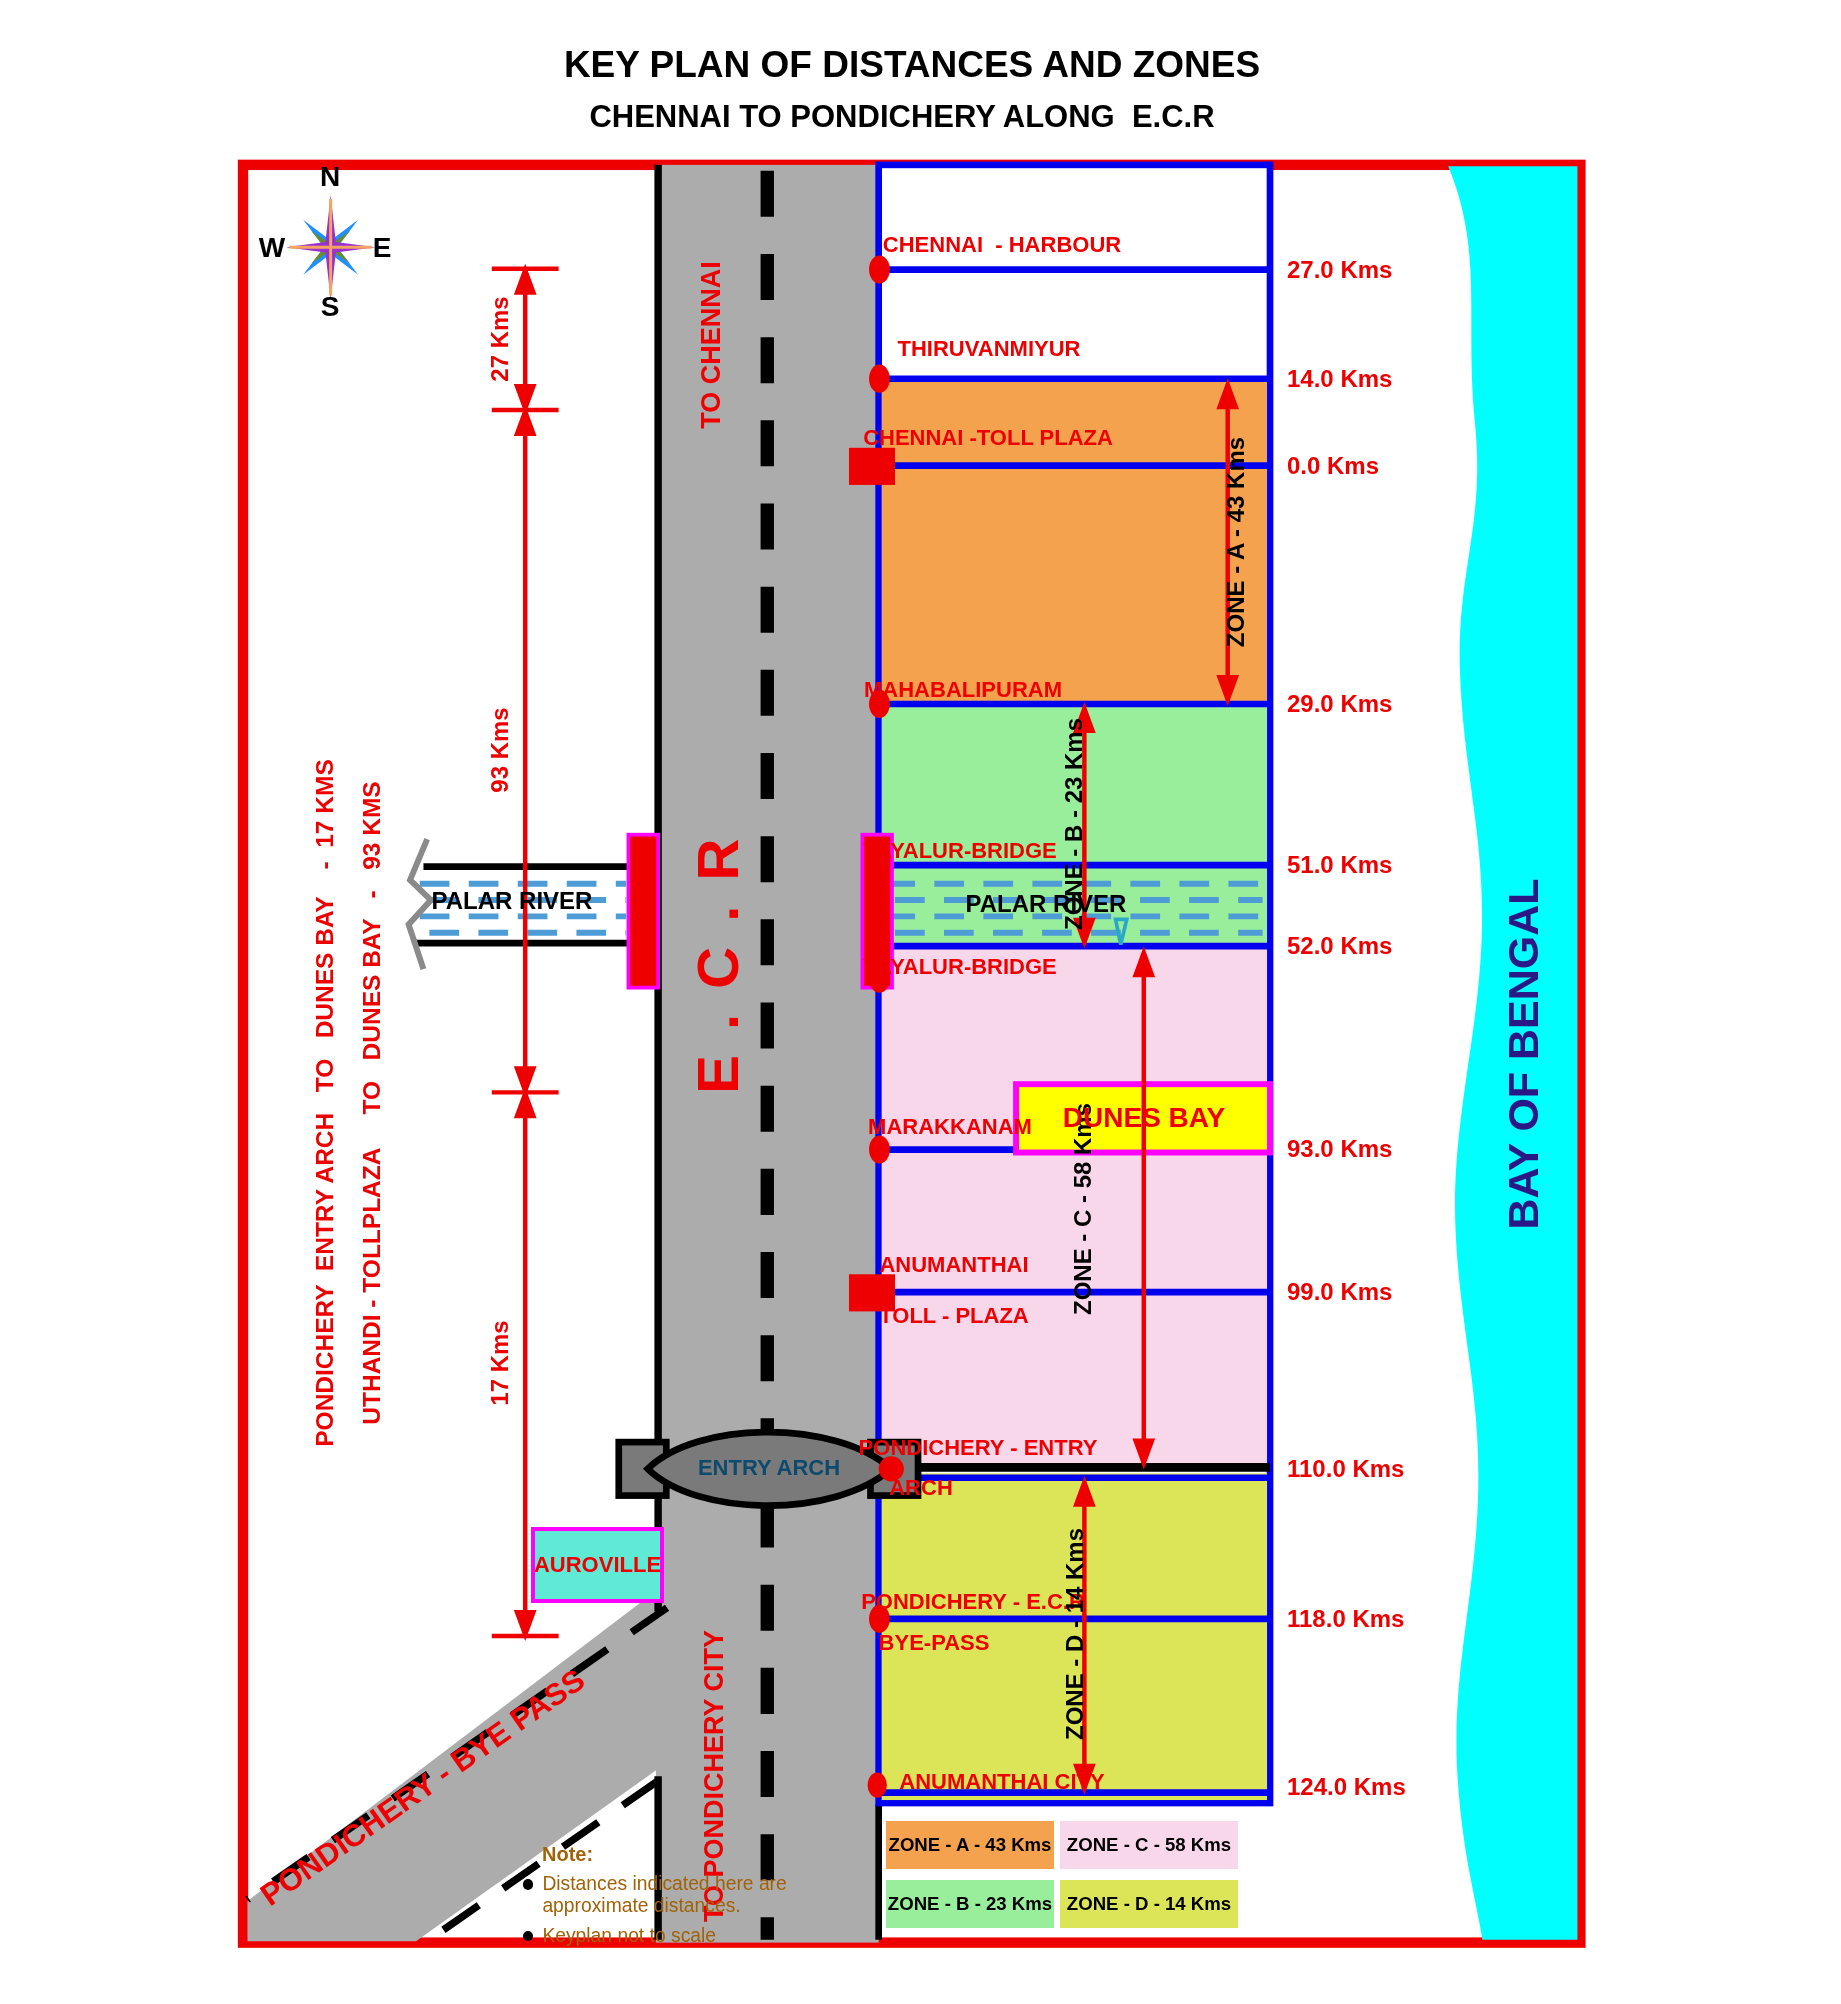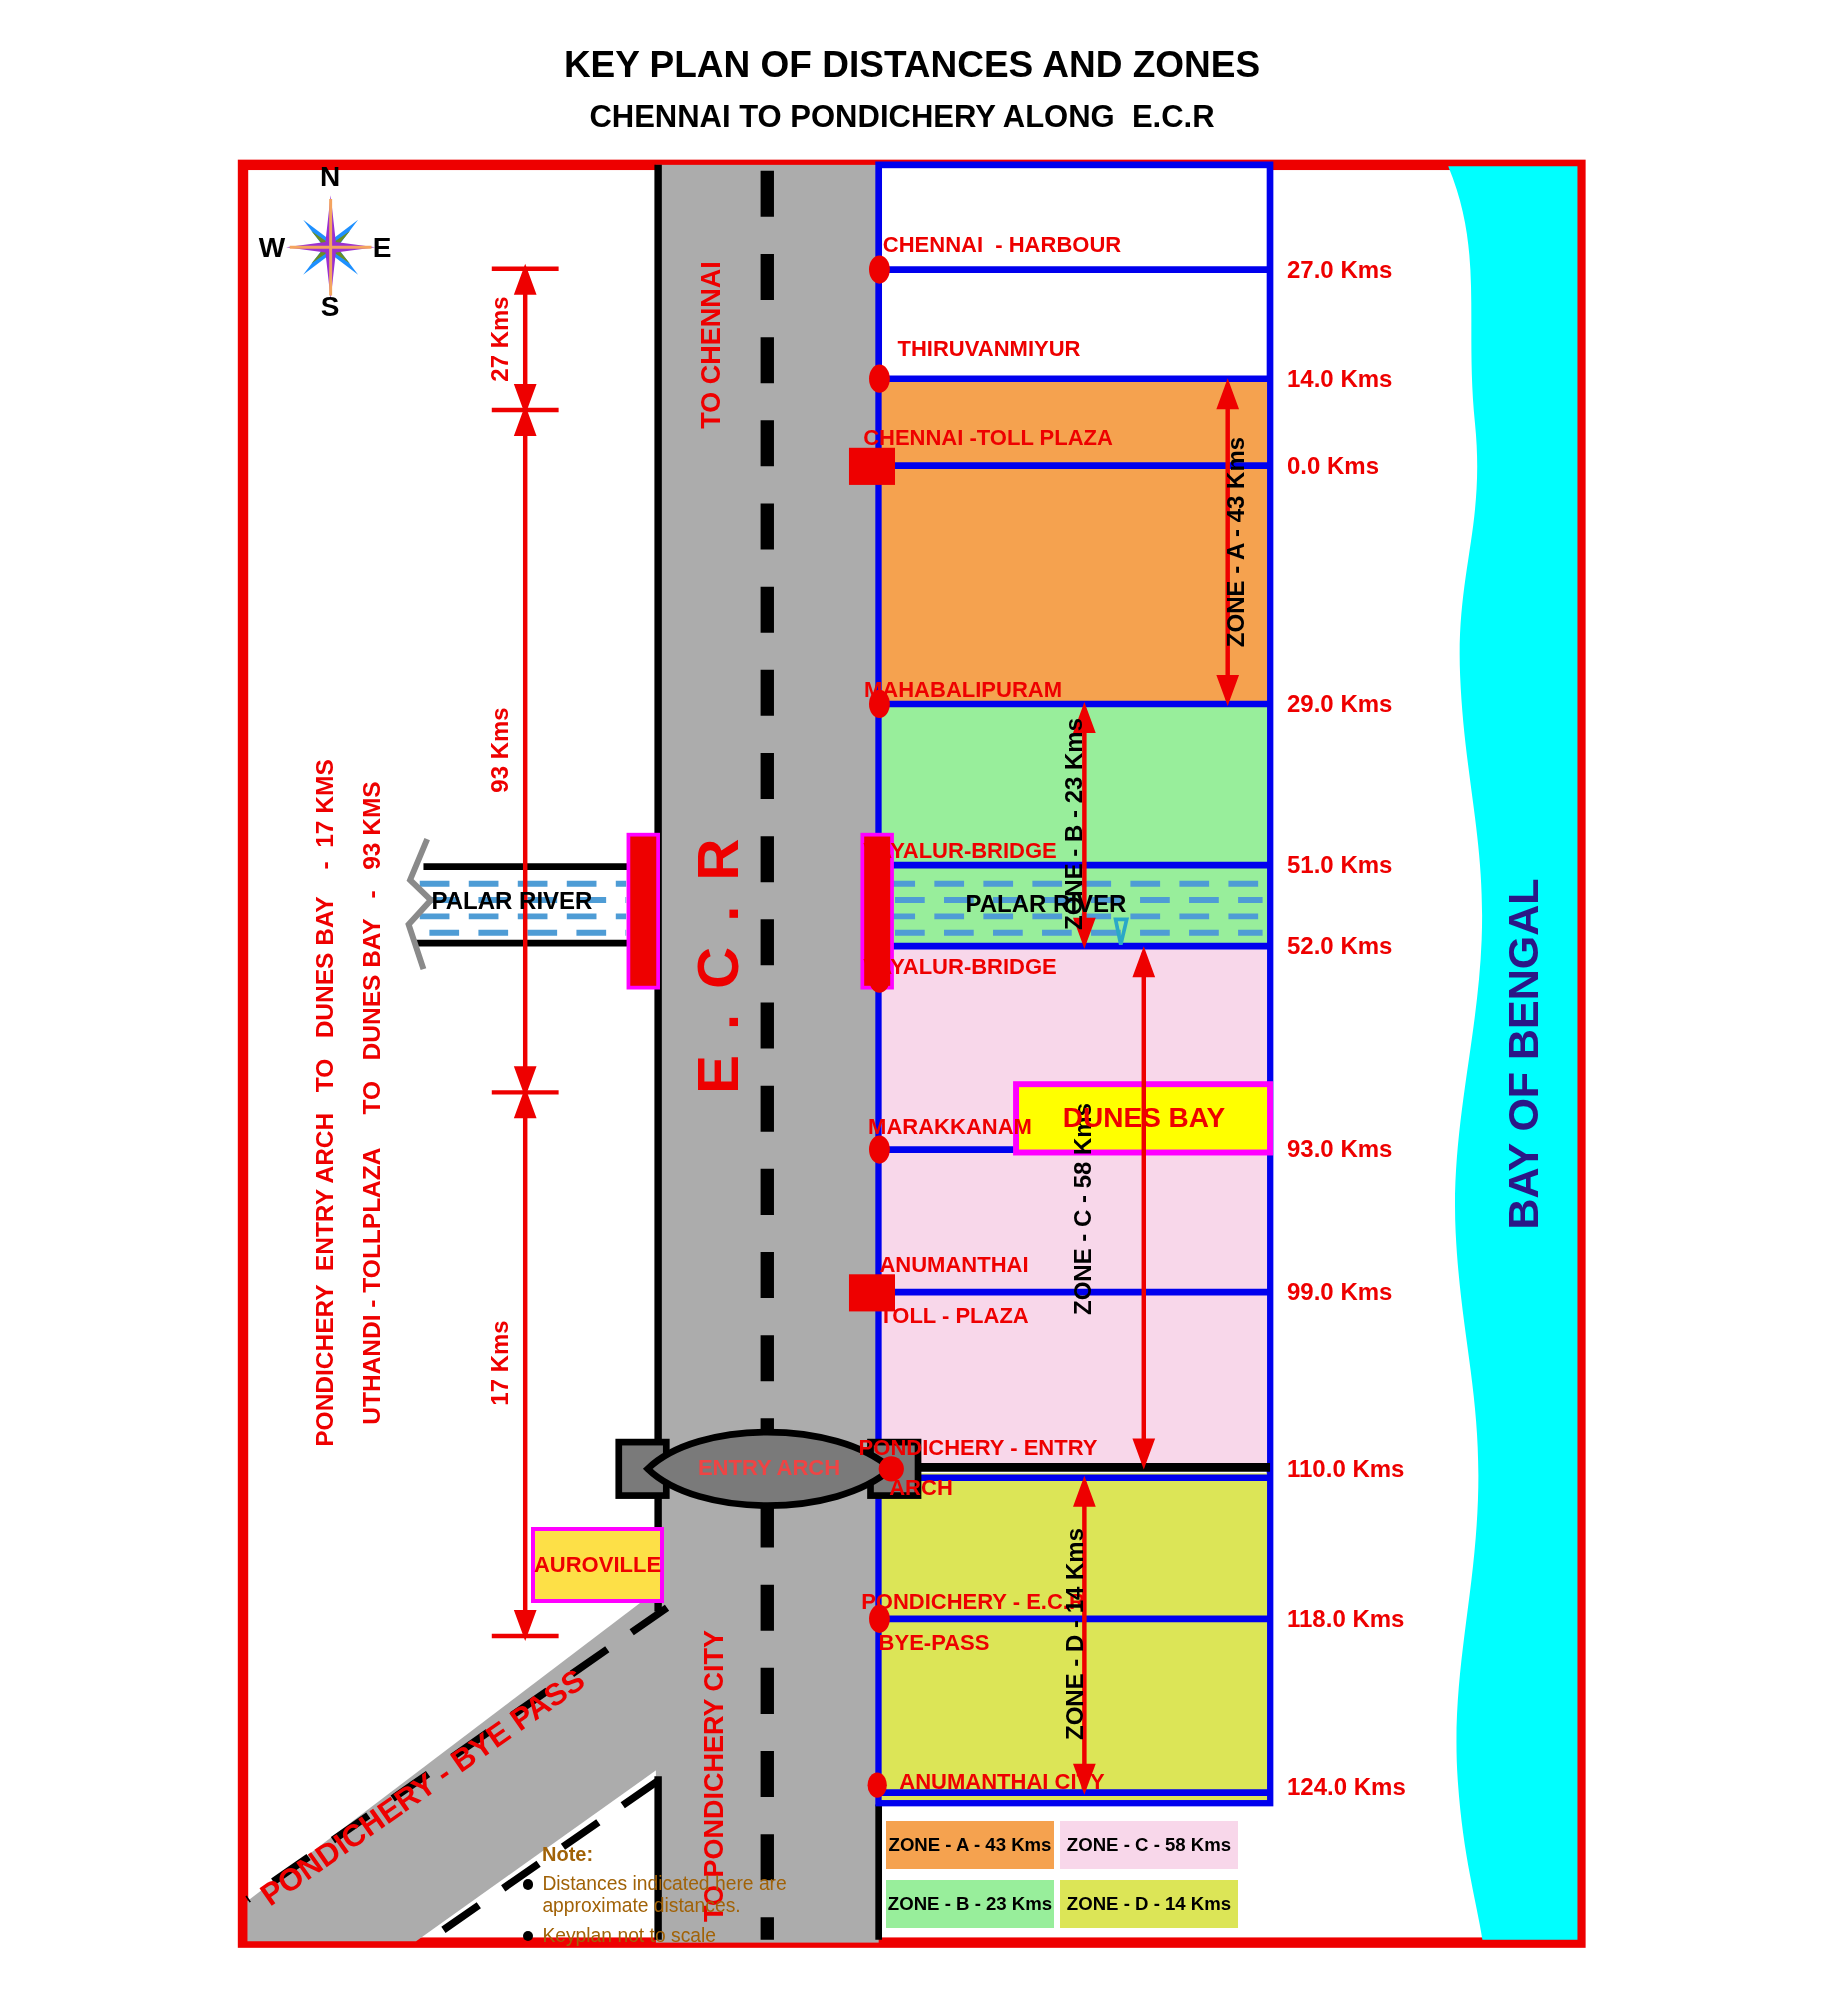--- a/index.html
+++ b/index.html
@@ -12,21 +12,21 @@
   .diag{transform:translate(-50%,-50%) rotate(-35deg);}
   .red{color:#EE0000;}
   .blk{color:#000;}
   .d{transform:translateY(-50%);}
   .legend-box{position:absolute;display:flex;align-items:center;justify-content:center;
       font-weight:bold;font-size:18.6px;color:#000;}
   .note{position:absolute;color:#a16207;}
   .note-row{display:flex;align-items:flex-start;margin-top:7.4px;}
   .note-dot{width:10.4px;height:10.4px;border-radius:50%;background:#000;margin:6px 9px 0 3px;flex:0 0 auto;}
   #auroville-box{position:absolute;left:531px;top:1527px;width:125px;height:68px;
-      border:4.5px solid #FF00FF;background:#fde047;display:flex;align-items:center;justify-content:center;}
+      border:4.5px solid #FF00FF;background:#5eead4;display:flex;align-items:center;justify-content:center;}
 </style>
 </head>
 <body>
 
 <svg width="1842" height="2005" viewBox="0 0 2480 2700">
 
   <rect x="327" y="222" width="1801" height="2394" fill="#ffffff" stroke="#EE0000" stroke-width="14"></rect>
 
   <path d="M 1950 224 C 1998 340, 1972 430, 1986 570 C 2000 710, 1960 770, 1966 910
            C 1972 1050, 2000 1130, 1995 1265 C 1990 1400, 1953 1520, 1960 1660
@@ -153,21 +153,21 @@
 
 <div class="lbl blk c" style="left:330px;top:177px;font-size:28px;">N</div>
 <div class="lbl blk c" style="left:330px;top:307px;font-size:28px;">S</div>
 <div class="lbl blk c" style="left:272px;top:248px;font-size:28px;">W</div>
 <div class="lbl blk c" style="left:382px;top:248px;font-size:28px;">E</div>
 
 <div class="lbl red v" style="left:711px;top:345px;font-size:27px;">TO CHENNAI</div>
 <div class="lbl red v" style="left:718px;top:964px;font-size:58px;letter-spacing:4.5px;">E . C . R</div>
 <div class="lbl red v" style="left:714px;top:1776px;font-size:27px;">TO PONDICHERY CITY</div>
 <div class="lbl red diag" style="left:423px;top:1788px;font-size:31px;">PONDICHERY - BYE PASS</div>
-<div class="lbl c" style="left:769px;top:1468px;font-size:22px;color:#ef4444;">ENTRY ARCH</div>
+<div class="lbl c" style="left:769px;top:1468px;font-size:22px;color:#0c4a6e;">ENTRY ARCH</div>
 
 <div id="auroville-box">
   <span class="red" style="font-weight:bold;font-size:22px;">AUROVILLE</span>
 </div>
 
 <div class="lbl red v" style="left:325px;top:1103px;font-size:24.5px;">PONDICHERY  ENTRY ARCH   TO   DUNES BAY    -  17 KMS</div>
 <div class="lbl red v" style="left:372px;top:1103px;font-size:24.5px;">UTHANDI - TOLLPLAZA     TO   DUNES BAY   -   93 KMS</div>
 
 <div class="lbl red v" style="left:500px;top:339px;font-size:24px;">27 Kms</div>
 <div class="lbl red v" style="left:500px;top:750px;font-size:24px;">93 Kms</div>

